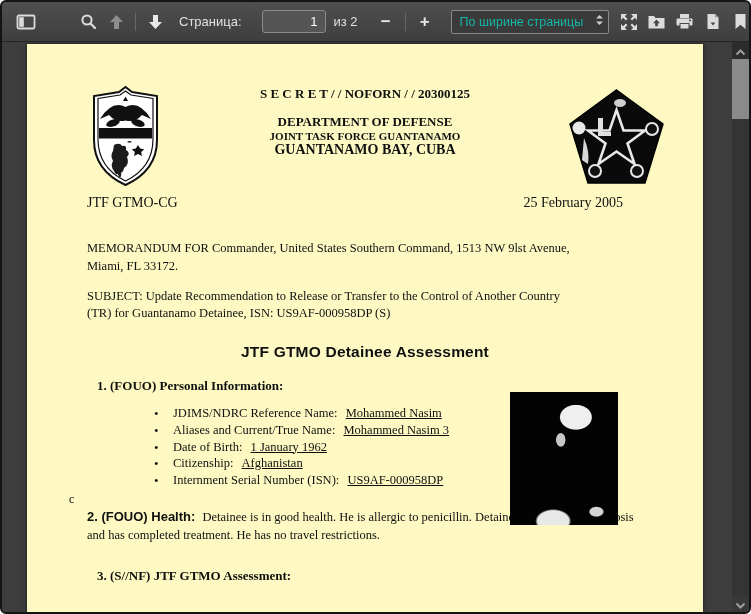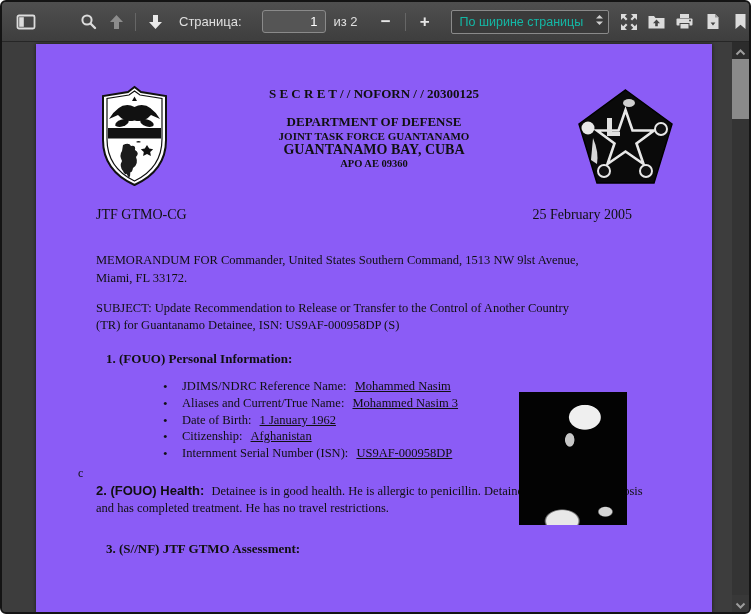--- a/index.html
+++ b/index.html
@@ -62,25 +62,24 @@
   .scroll-btn.up { top:0; }
   .scroll-btn.down { bottom:0; background:#383838; }
   .scroll-thumb {
     position:absolute; top:17px; left:0; width:17px; height:60px;
     background:#8a8a8a; cursor:pointer;
   }
 
   
   .page {
     position:absolute; left:25px; top:2px; width:676px; height:568px;
-    background:#8b5cf6; color:#101010;
+    background:#fef9c3; color:#101010;
     font-family:"Liberation Serif", serif;
     box-shadow:0 0 4px rgba(0,0,0,.6);
     overflow:hidden;
-    margin-left:9px;
   }
   .classification { text-align:center; margin-top:42px; font-weight:bold; font-size:13px; }
   .dept { text-align:center; margin-top:12px; font-weight:bold; }
   .dept .l0 { font-size:13px; line-height:1.2; }
   .dept .l1 { font-size:11px; line-height:1.15; }
   .dept .l2 { font-size:14px; line-height:1.15; }
   .dept .l3 { font-size:10.5px; line-height:1.15; }
 
   .emblem { position:absolute; }
   .emblem.left { left:59px; top:41px; }
@@ -280,38 +279,38 @@
           <path d="M16 50 q6 14 4 26 l-6 -4 Z" fill="#d8d8d8"></path>
         </svg>
       </span>
 
       <div class="classification">S E C R E T / / NOFORN / / 20300125</div>
 
       <div class="dept">
         <div class="l0">DEPARTMENT OF DEFENSE</div>
         <div class="l1">JOINT TASK FORCE GUANTANAMO</div>
         <div class="l2">GUANTANAMO BAY, CUBA</div>
-        <div class="l3">APO AE 09360</div>
       </div>
 
       <div class="office-row">
         <span>JTF GTMO-CG</span>
         <span>25 February 2005</span>
       </div>
 
       <div class="memo">
         <span>MEMORANDUM FOR Commander, United States Southern Command, 1513 NW 9lst Avenue,</span>
         <span>Miami, FL 33172.</span>
       </div>
 
       <div class="subject">
         <span>SUBJECT:  Update Recommendation to Release or Transfer to the Control of Another Country</span>
         <span>(TR) for Guantanamo Detainee, ISN: US9AF-000958DP (S)</span>
       </div>
 
+      <div class="doc-title">JTF GTMO Detainee Assessment</div>
 
       <div class="sec-head sec1">1.  (FOUO) Personal Information:</div>
 
       <ul class="bullets">
         <li>
           <span class="b-label">JDIMS/NDRC Reference Name:</span>
           <span class="b-val">Mohammed Nasim</span>
         </li>
         <li>
           <span class="b-label">Aliases and Current/True Name:</span>

